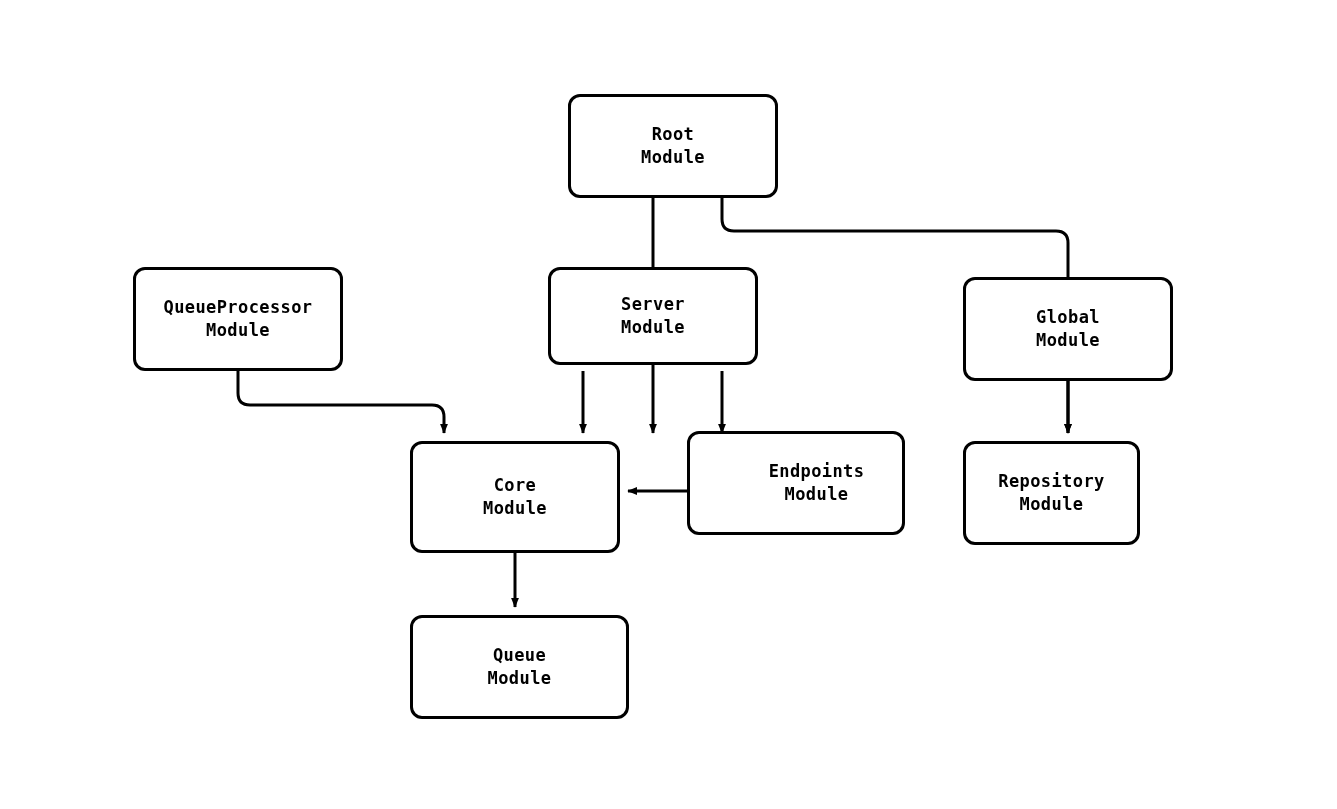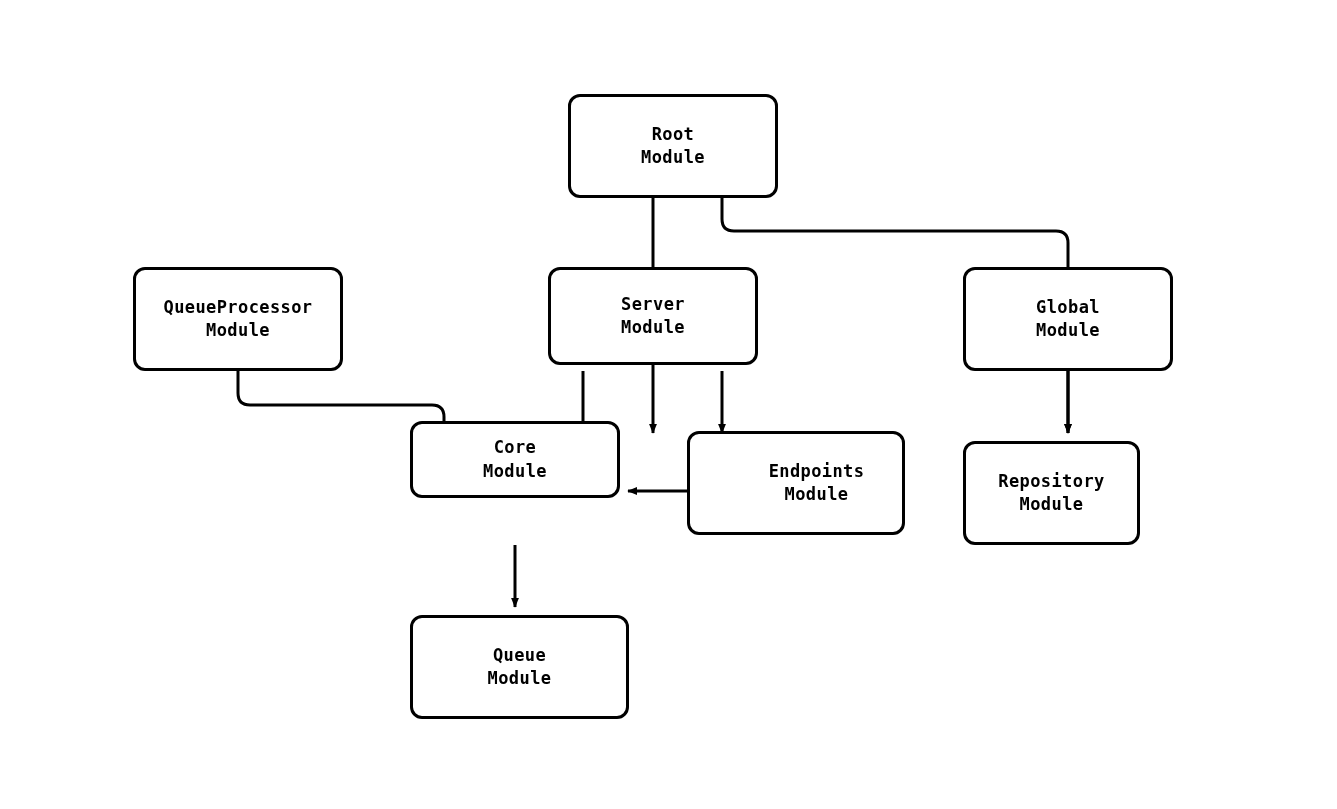--- a/index.html
+++ b/index.html
@@ -99,26 +99,26 @@
   <div class="node" style="left:133px; top:267px; width:210px; height:104px;">
     <div class="node-label">QueueProcessor</div>
     <div class="node-label">Module</div>
   </div>
 
   <div class="node" style="left:548px; top:267px; width:210px; height:98px;">
     <div class="node-label">Server</div>
     <div class="node-label">Module</div>
   </div>
 
-  <div class="node" style="left:963px; top:267px; width:210px; height:104px;">
+  <div class="node" style="left:963px; top:277px; width:210px; height:104px;">
     <div class="node-label">Global</div>
     <div class="node-label">Module</div>
   </div>
 
-  <div class="node" style="left:410px; top:421px; width:210px; height:77px;">
+  <div class="node" style="left:410px; top:441px; width:210px; height:112px;">
     <div class="node-label">Core</div>
     <div class="node-label">Module</div>
   </div>
 
   <div class="node" style="left:687px; top:431px; width:218px; height:104px;padding-left:41px;">
     <div class="node-label">Endpoints</div>
     <div class="node-label">Module</div>
   </div>
 
   <div class="node" style="left:963px; top:441px; width:177px; height:104px;">

